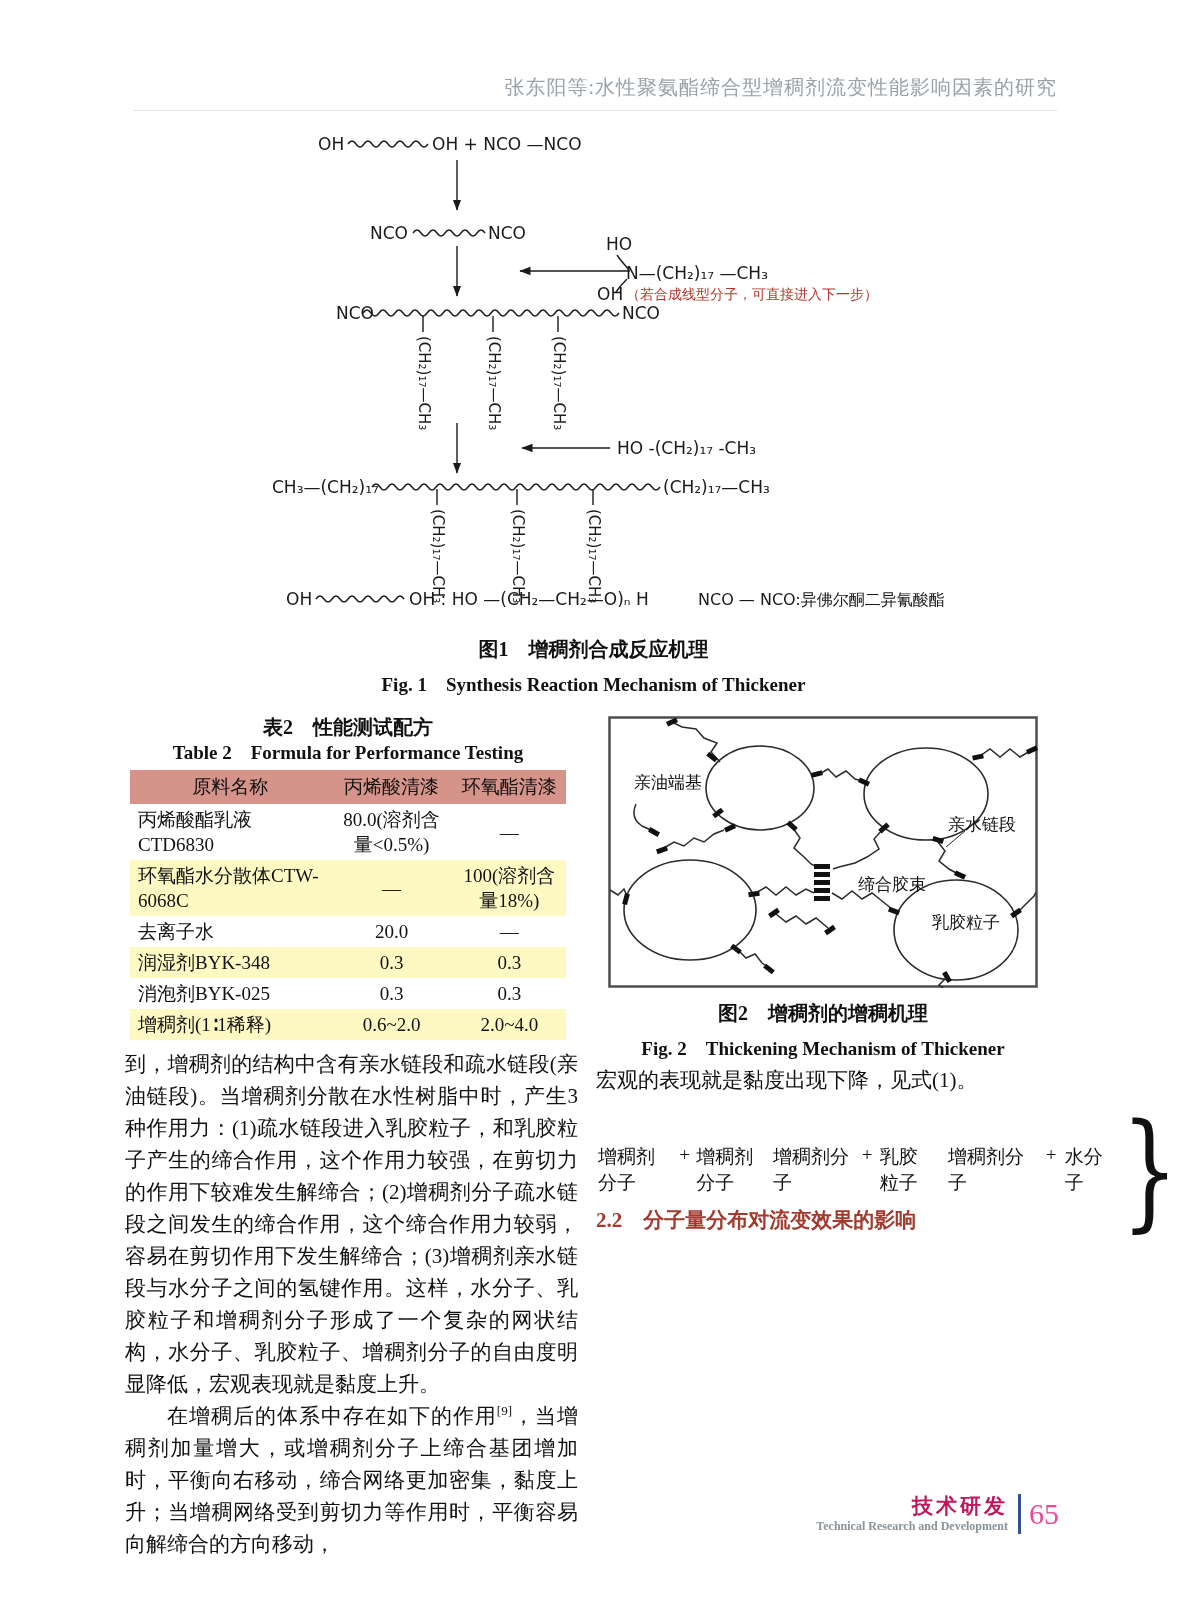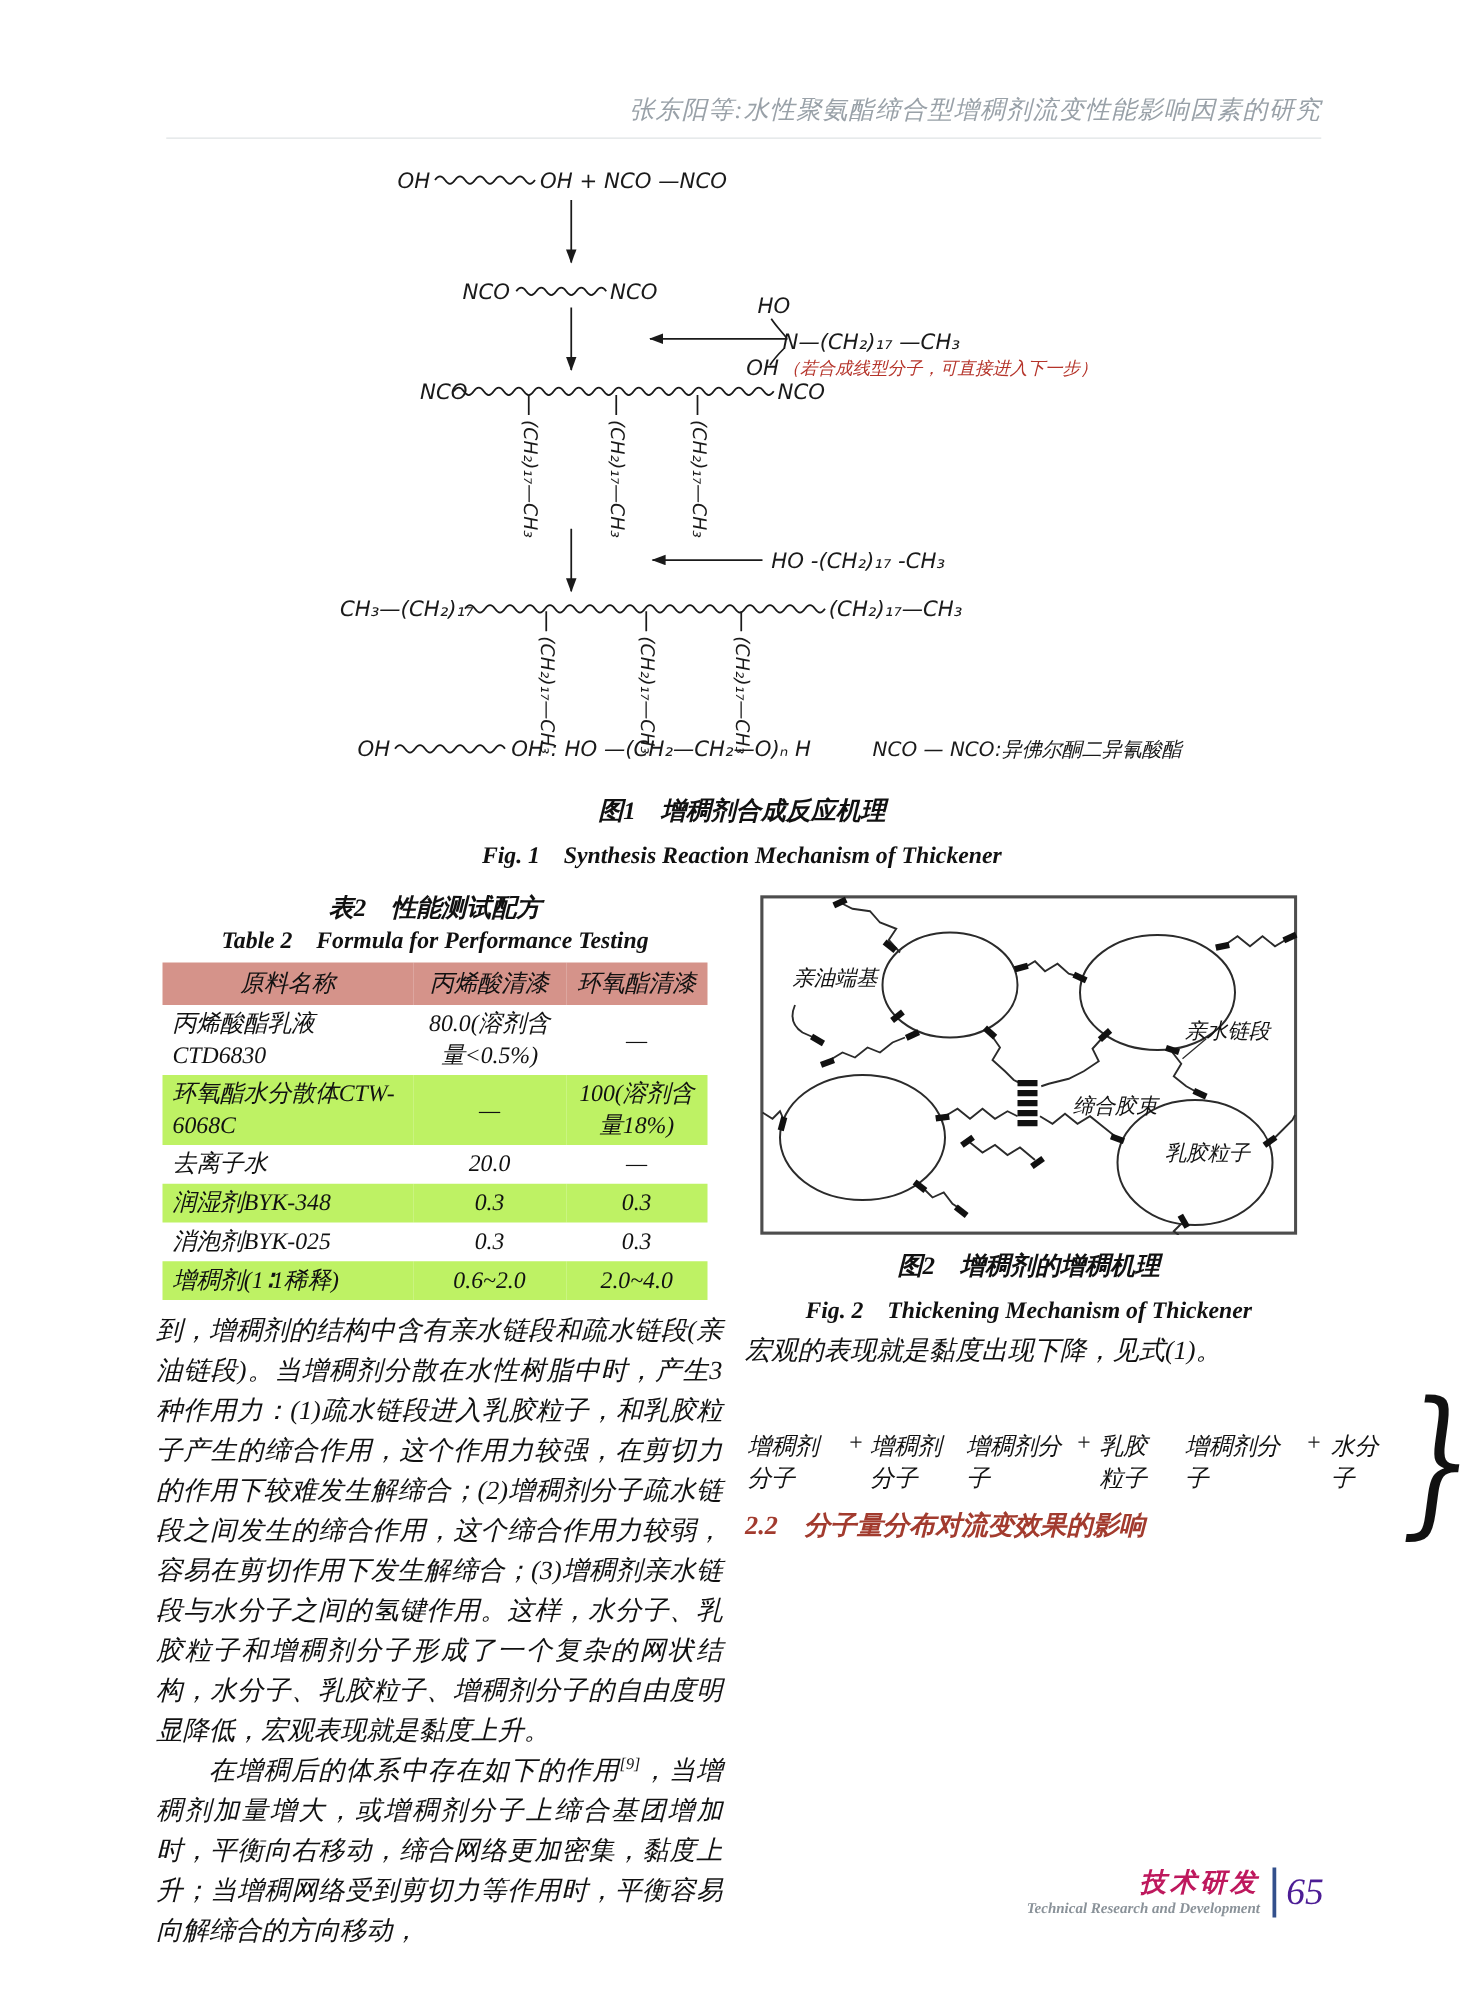--- a/index.html
+++ b/index.html
@@ -1,17 +1,17 @@
 <!DOCTYPE html>
 <html><head>
 <meta charset="utf-8">
 <style>
   html,body{margin:0;padding:0;background:#ffffff;}
   .page{position:relative;width:1187px;height:1600px;background:#ffffff;overflow:hidden;
-        font-family:"Liberation Serif","DejaVu Serif",serif;color:#111;font-style:italic;}
+        font-family:"Liberation Serif","DejaVu Serif",serif;color:#111;}
 
   
   .running-head{position:absolute;top:74px;right:130px;font-size:20px;color:#99a1a8;letter-spacing:1px;}
   .head-rule{position:absolute;top:110px;left:133px;right:130px;height:1px;background:#e0e3e5;}
 
   
   .scheme{position:absolute;left:120px;top:128px;width:950px;height:500px;}
   .scheme svg{width:100%;height:100%;}
   .scheme text{font-family:"DejaVu Sans",sans-serif;font-size:17px;fill:#1a1a1a;}
   .scheme text.vert{font-size:15px;}
@@ -25,21 +25,21 @@
 
   
   .tablewrap{position:absolute;left:130px;top:714px;width:436px;}
   .table-title-cn{font-size:20px;font-weight:bold;text-align:center;line-height:26px;}
   .table-title-en{font-size:19px;font-weight:bold;text-align:center;line-height:26px;margin-bottom:4px;}
   table.t2{width:100%;border-collapse:collapse;font-size:19px;}
   table.t2 th{background:#d5938a;font-weight:normal;padding:4px 2px;text-align:center;}
   table.t2 th:first-child{text-align:center;}
   table.t2 td{padding:3px 4px;text-align:center;line-height:25px;vertical-align:middle;}
   table.t2 td.nm{text-align:left;padding-left:8px;}
-  table.t2 tr.alt{background:#bef264;}
+  table.t2 tr.alt{background:#fef9c3;}
 
   
   .fig2{position:absolute;left:608px;top:716px;width:430px;height:272px;text-align:center;}
   .fig2 svg{width:100%;height:100%;}
   .fig2 text{font-size:17px;fill:#111;font-family:"Liberation Serif","DejaVu Serif",serif;}
   .zz{stroke:#2b2b2b;stroke-width:1.5;fill:none;}
   .rim{stroke:#2b2b2b;stroke-width:1.6;fill:#ffffff;}
 
   
   .col{position:absolute;text-align:justify;font-size:21px;}
@@ -66,21 +66,21 @@
   .sec-head{position:absolute;left:596px;top:1206px;width:470px;font-size:21px;font-weight:bold;color:#a23b2e;}
   .rightcol-para{left:596px;top:1284px;width:470px;line-height:36px;}
   .rightcol-para p{margin:0;text-indent:2em;}
 
   
   .footer{position:absolute;right:128px;top:1494px;display:flex;align-items:center;}
   .footer-text{display:flex;flex-direction:column;align-items:flex-end;}
   .footer-cn{font-size:21px;font-weight:bold;color:#be185d;letter-spacing:3px;line-height:24px;}
   .footer-en{font-size:12px;color:#8a9299;font-weight:bold;line-height:16px;}
   .footer-bar{width:3px;height:40px;background:#33508c;margin:0 8px 0 10px;}
-  .footer-num{font-size:30px;color:#4c1d95;}
+  .footer-num{font-size:30px;color:#ec4899;}
 </style>
 </head>
 <body>
 
 <div class="page">
 
   <div class="running-head">张东阳等:水性聚氨酯缔合型增稠剂流变性能影响因素的研究</div>
   <div class="head-rule"></div>
 
   <div class="scheme">

